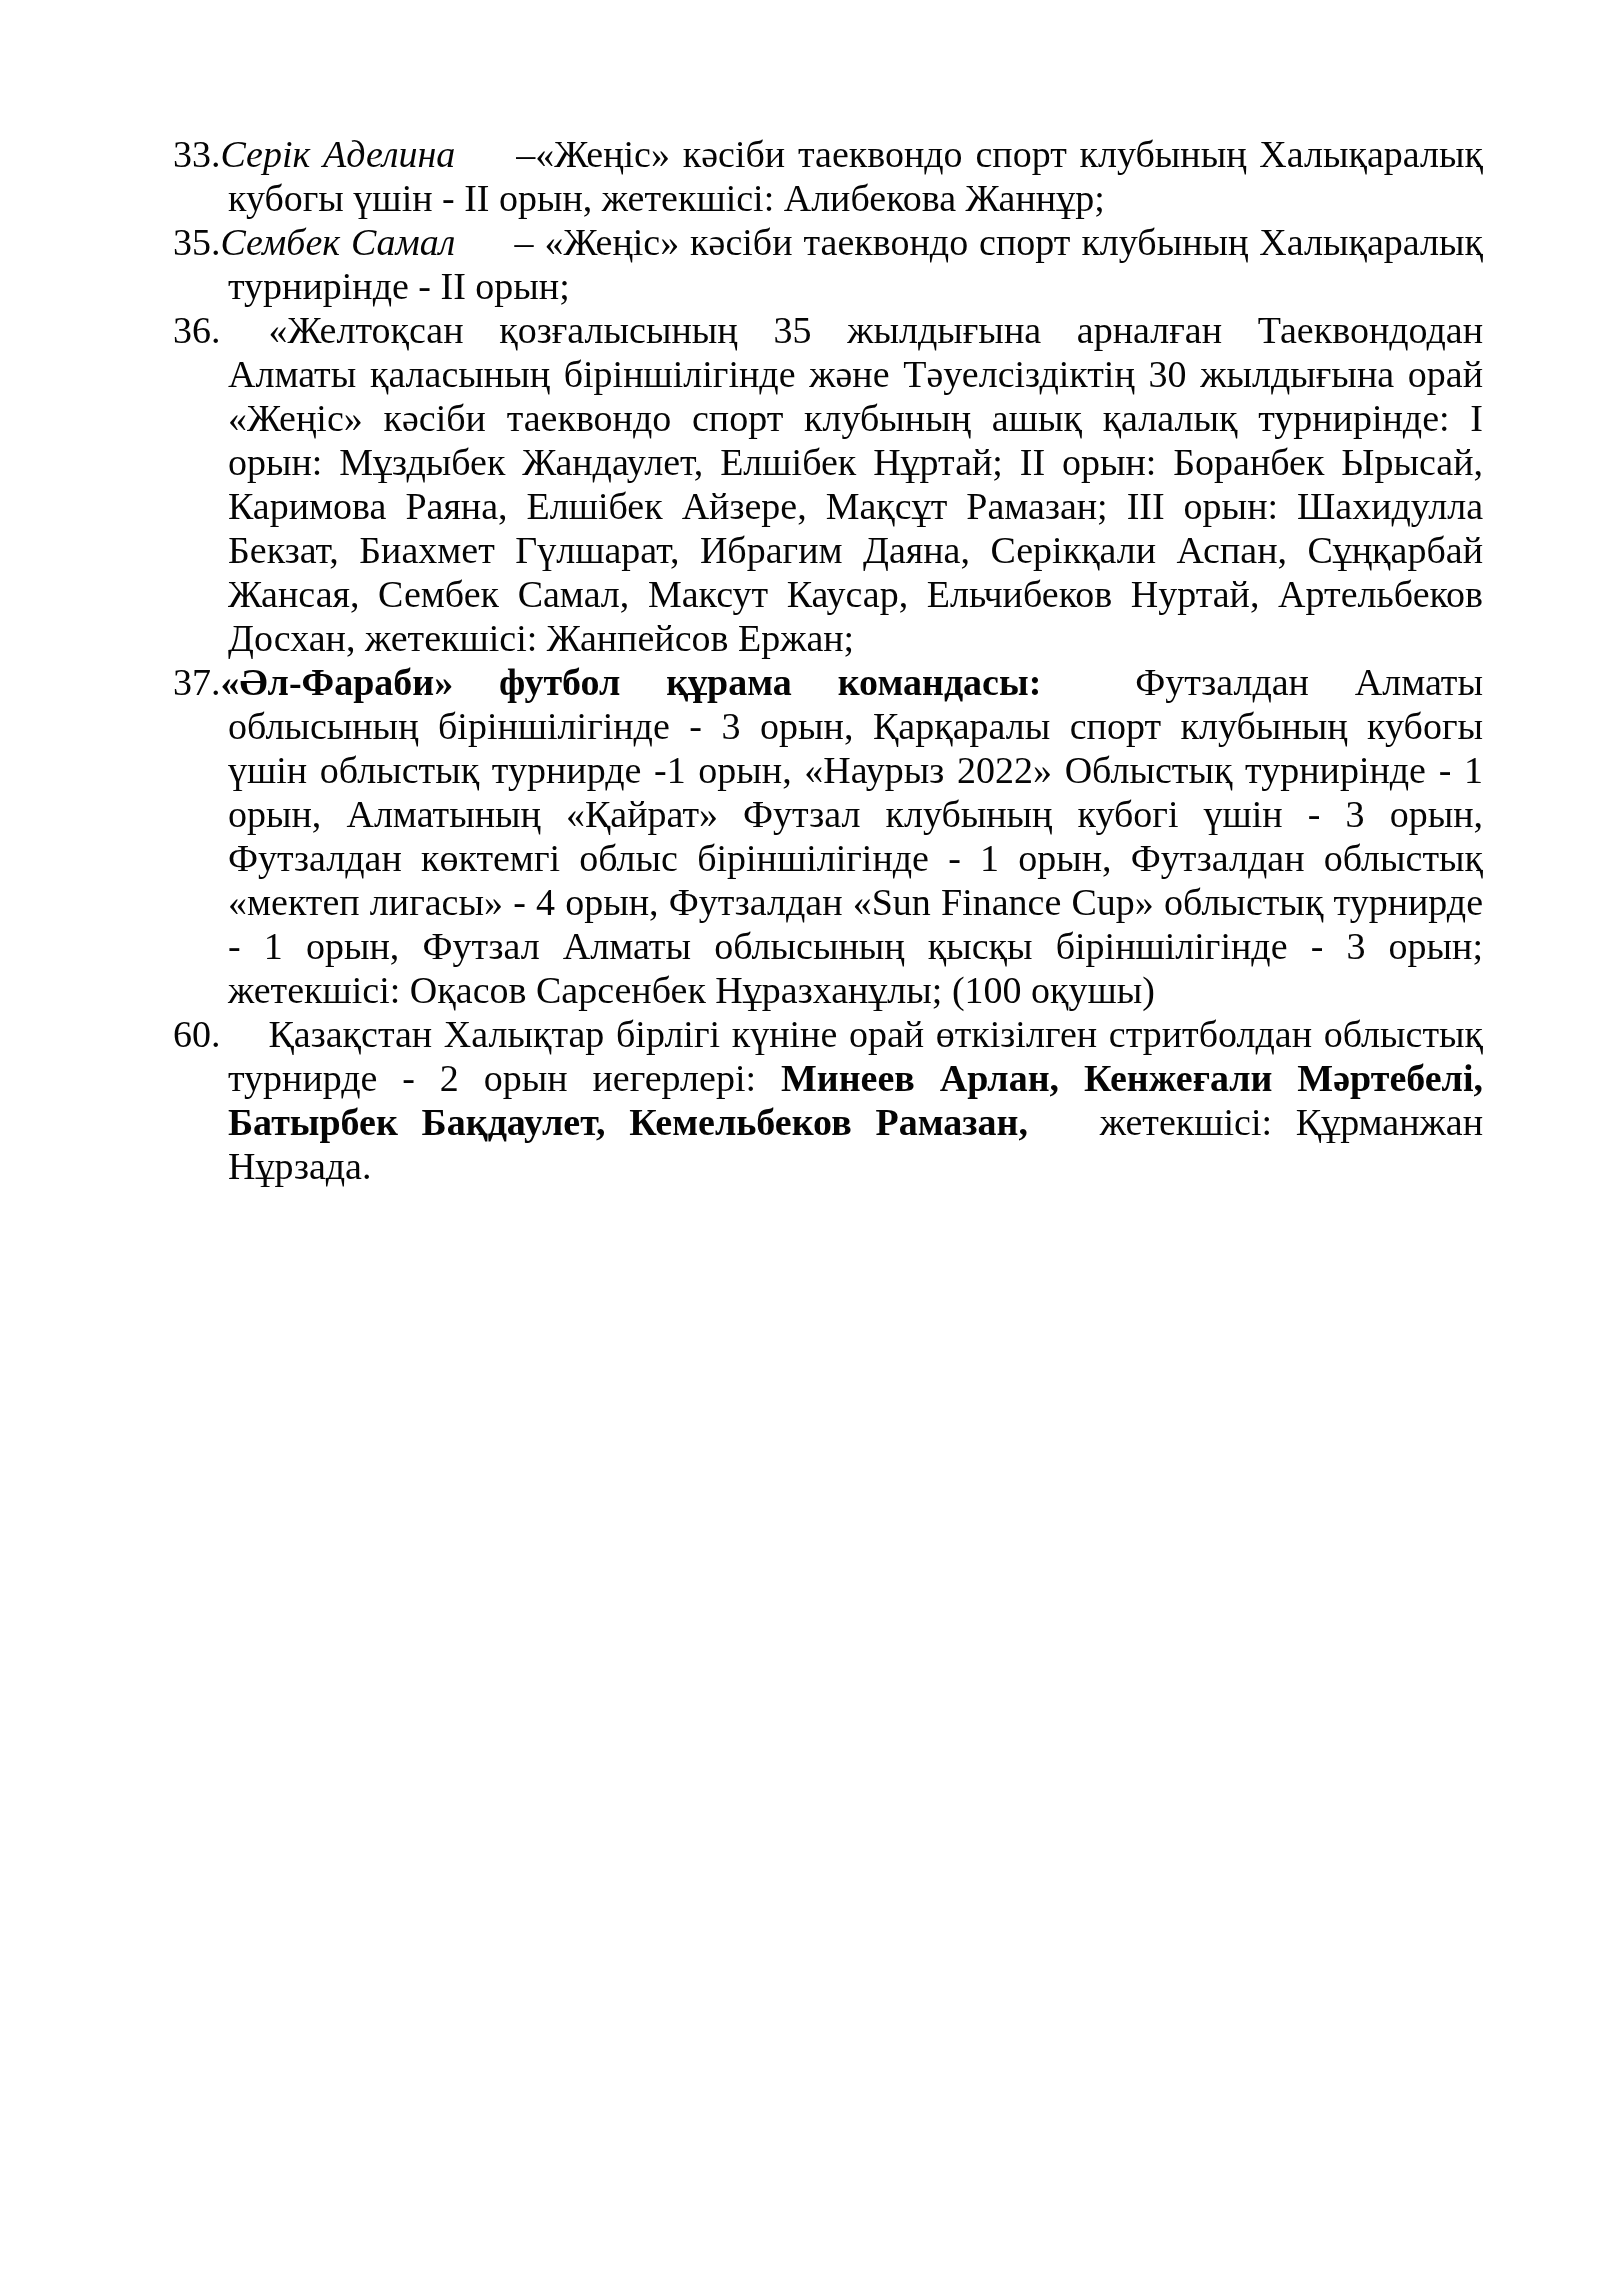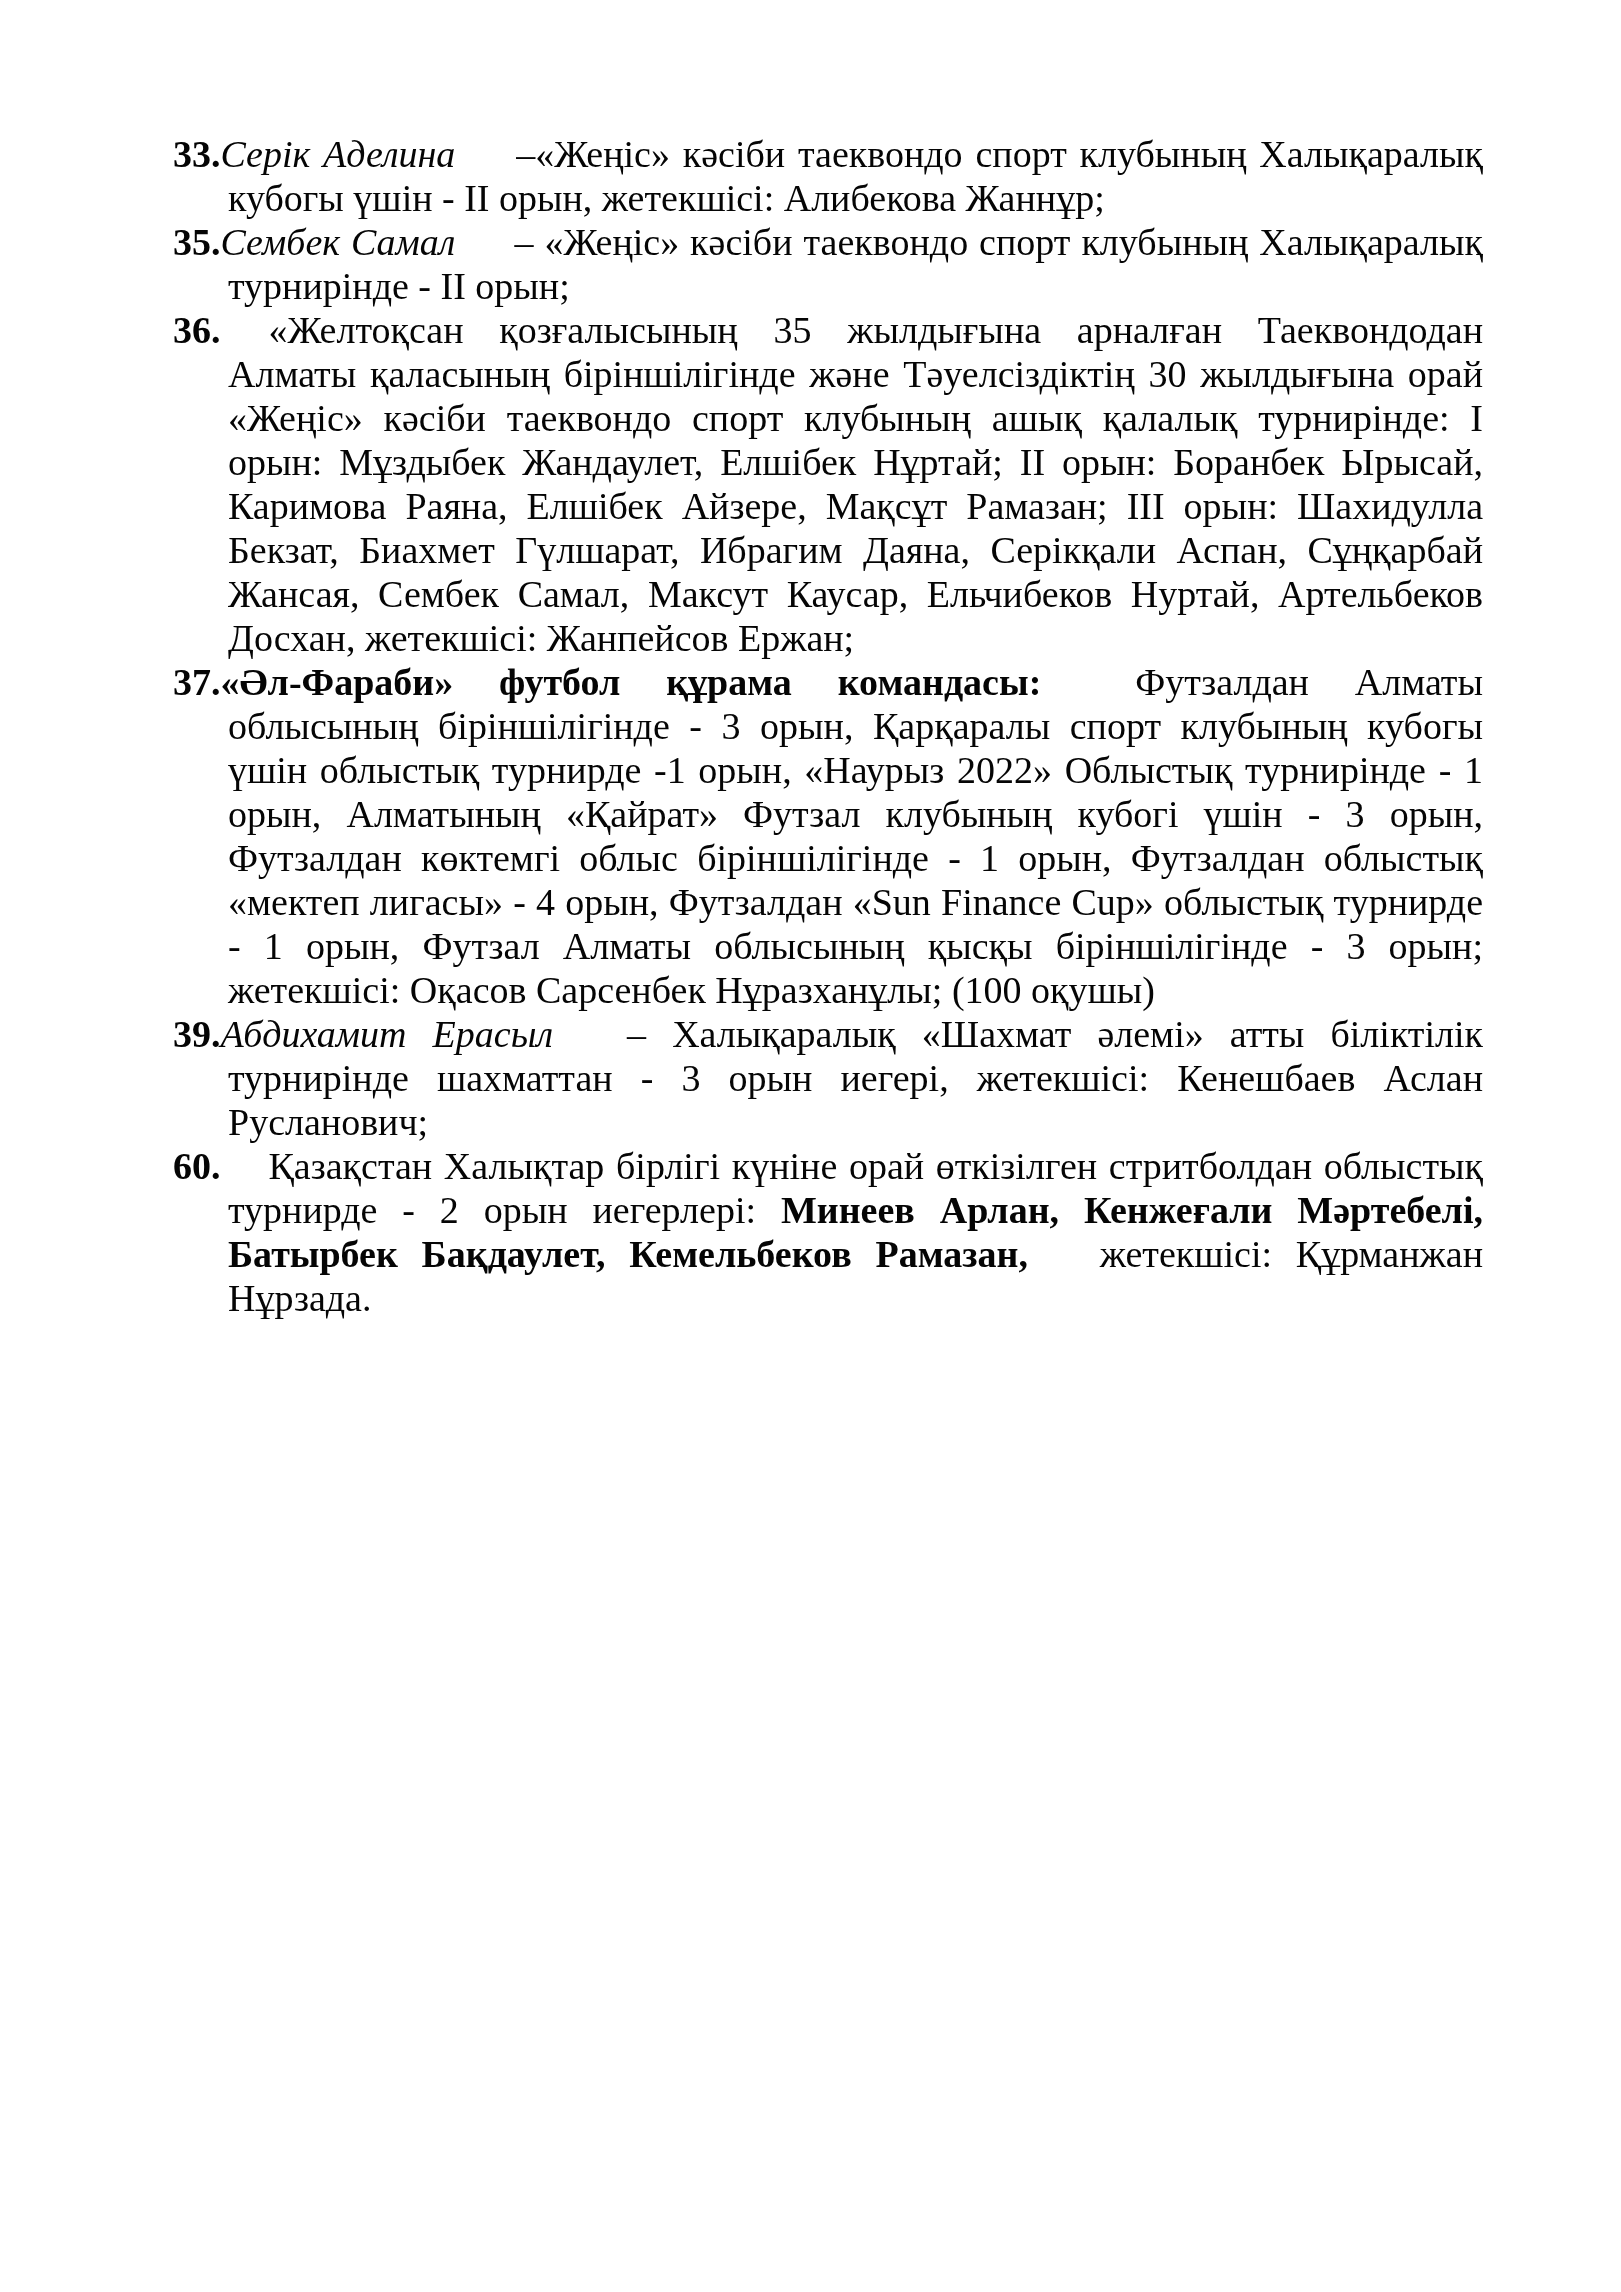--- a/index.html
+++ b/index.html
@@ -27,31 +27,30 @@
   .item {
     font-size: 38px;
     line-height: 44px;
     color: #050505;
     text-align: justify;
     text-justify: inter-word;
     padding-left: 55px;   
     text-indent: -55px;   
     margin: 0;
   }
-  .num { font-style: normal; font-weight: bold; }
+  .num { font-style: normal; font-weight: normal; }
   .run-regular { font-weight: normal; font-style: normal; margin-left: 48px; }
   .run-bold { font-weight: bold; font-style: normal; }
   .run-bold-italic { font-weight: normal; font-style: italic; }
 </style>
 </head>
 <body>
 
 <div class="page">
   <div class="list" id="achievement-list" style="background: rgb(255, 255, 255);">
       <p class="item" style="color: rgb(5, 5, 5);"><span class="num">33.</span><span class="run-bold-italic">Серік Аделина</span><span class="run-regular"> –«Жеңіс» кәсіби таеквондо спорт клубының Халықаралық кубогы үшін - II орын, жетекшісі: Алибекова Жаннұр;</span></p>
       <p class="item" style="color: rgb(5, 5, 5);"><span class="num">35.</span><span class="run-bold-italic">Сембек Самал</span><span class="run-regular"> – «Жеңіс» кәсіби таеквондо спорт клубының Халықаралық турнирінде - II орын;</span></p>
       <p class="item" style="color: rgb(5, 5, 5);"><span class="num">36.</span><span class="run-regular">«Желтоқсан қозғалысының 35 жылдығына арналған Таеквондодан Алматы қаласының біріншілігінде және Тәуелсіздіктің 30 жылдығына орай «Жеңіс» кәсіби таеквондо спорт клубының ашық қалалық турнирінде: I орын: Мұздыбек Жандаулет, Елшібек Нұртай; II орын: Боранбек Ырысай, Каримова Раяна, Елшібек Айзере, Мақсұт Рамазан; III орын: Шахидулла Бекзат, Биахмет Гүлшарат, Ибрагим Даяна, Серікқали Аспан, Сұңқарбай Жансая, Сембек Самал, Максут Каусар, Ельчибеков Нуртай, Артельбеков Досхан, жетекшісі: Жанпейсов Ержан;</span></p>
       <p class="item" style="color: rgb(5, 5, 5);"><span class="num">37.</span><span class="run-bold">«Әл-Фараби» футбол  құрама командасы:</span><span class="run-regular"> Футзалдан Алматы облысының біріншілігінде - 3 орын, Қарқаралы спорт клубының кубогы үшін облыстық турнирде -1 орын, «Наурыз 2022»  Облыстық турнирінде - 1 орын, Алматының «Қайрат» Футзал клубының кубогі үшін - 3 орын, Футзалдан көктемгі облыс біріншілігінде  - 1 орын, Футзалдан облыстық «мектеп лигасы» - 4 орын, Футзалдан «Sun Finance Cup» облыстық турнирде - 1 орын, Футзал Алматы облысының қысқы біріншілігінде - 3 орын; жетекшісі: Оқасов Сарсенбек Нұразханұлы; (100 оқушы)</span></p>
-      <p class="item" style="color: rgb(5, 5, 5);"><span class="num">39.</span><span class="run-bold-italic">Абдихамит Ерасыл</span><span class="run-regular"> – Халықаралық «Шахмат әлемі» атты біліктілік турнирінде шахматтан - 3 орын иегері, жетекшісі: Кенешбаев Аслан Русланович;</span></p>
       <p class="item" style="color: rgb(5, 5, 5);"><span class="num">60.</span><span class="run-regular">Қазақстан Халықтар бірлігі күніне орай өткізілген стритболдан облыстық турнирде - 2 орын иегерлері: </span><span class="run-bold">Минеев Арлан, Кенжеғали Мәртебелі, Батырбек Бақдаулет, Кемельбеков Рамазан,</span><span class="run-regular"> жетекшісі: Құрманжан Нұрзада.</span></p>
     </div>
 </div>
 
 
 </body></html>

